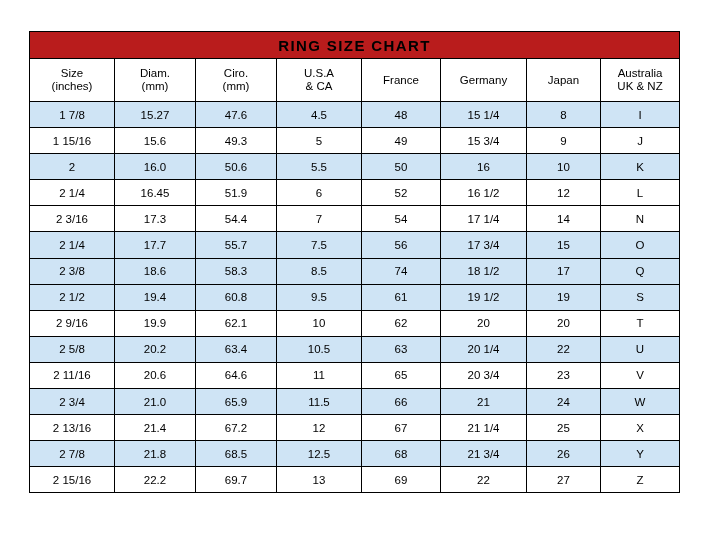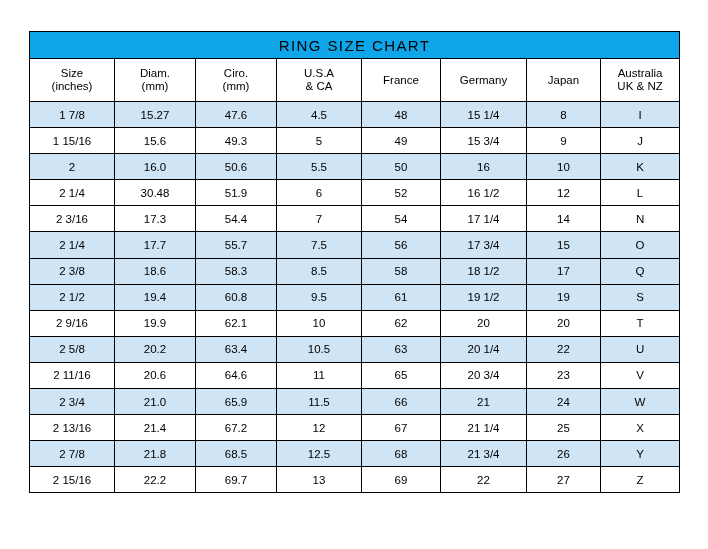--- a/index.html
+++ b/index.html
@@ -36,23 +36,23 @@
     border: 1px solid #000000;
     text-align: center;
     vertical-align: middle;
     font-weight: normal;
     color: #000000;
     padding: 0;
   }
   tr.title-row td {
     height: 26px;
     font-size: 15px;
-    font-weight: normal;
+    font-weight: bold;
     letter-spacing: 1.4px;
-    background: #0ea5e9;
+    background: #b91c1c;
   }
   tr.header-row th {
     height: 42px;
     font-size: 11.5px;
     line-height: 13px;
     background: #ffffff;
   }
   tr.data-row td {
     height: 25.1px;
     font-size: 11.5px;
@@ -141,21 +141,21 @@
             <td>16.0</td>
             <td>50.6</td>
             <td>5.5</td>
             <td>50</td>
             <td>16</td>
             <td>10</td>
             <td>K</td>
           </tr>
           <tr class="data-row">
             <td>2 1/4</td>
-            <td>30.48</td>
+            <td>16.45</td>
             <td>51.9</td>
             <td>6</td>
             <td>52</td>
             <td>16 1/2</td>
             <td>12</td>
             <td>L</td>
           </tr>
           <tr class="data-row">
             <td>2 3/16</td>
             <td>17.3</td>
@@ -174,21 +174,21 @@
             <td>56</td>
             <td>17 3/4</td>
             <td>15</td>
             <td>O</td>
           </tr>
           <tr class="data-row shaded">
             <td>2 3/8</td>
             <td>18.6</td>
             <td>58.3</td>
             <td>8.5</td>
-            <td>58</td>
+            <td>74</td>
             <td>18 1/2</td>
             <td>17</td>
             <td>Q</td>
           </tr>
           <tr class="data-row shaded">
             <td>2 1/2</td>
             <td>19.4</td>
             <td>60.8</td>
             <td>9.5</td>
             <td>61</td>

